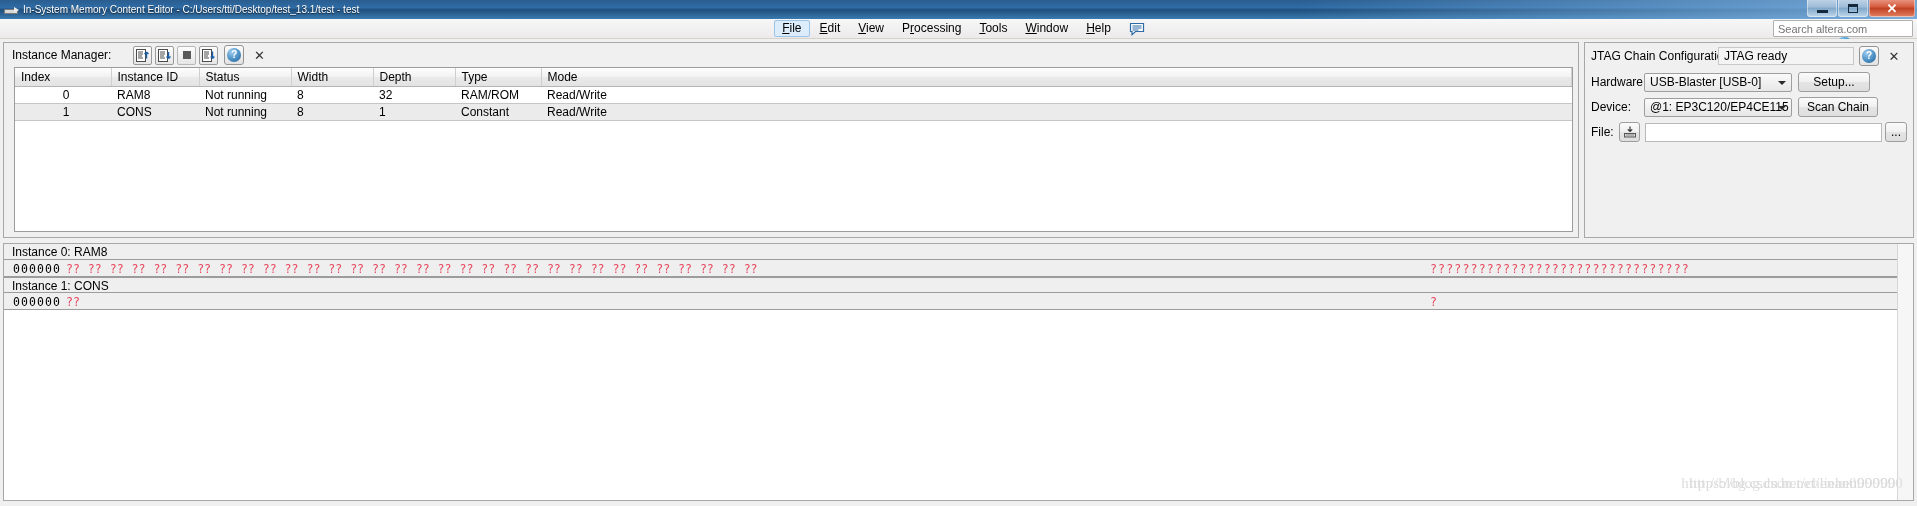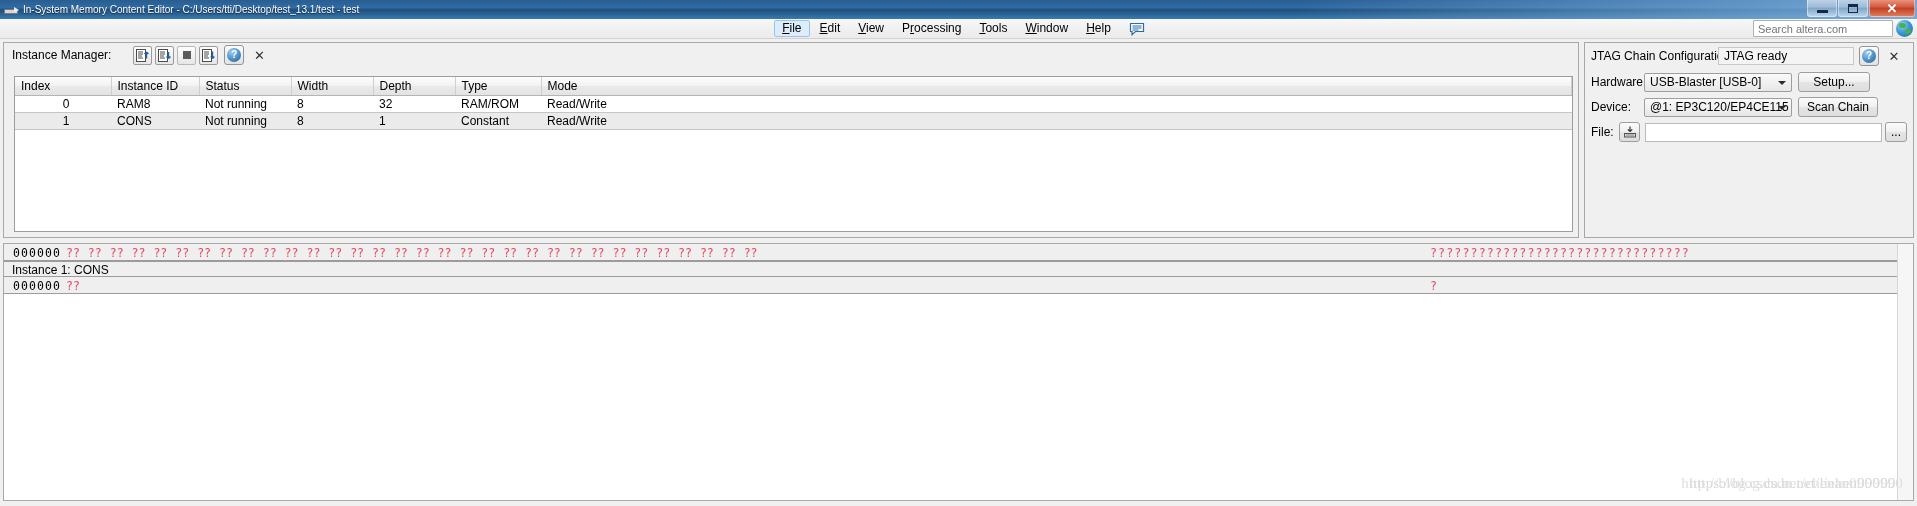--- a/index.html
+++ b/index.html
@@ -88,21 +88,21 @@
     border-radius: 2px;
     padding: 1px 7px;
   }
   .menu-item u { text-decoration: underline; }
   .menu-bubble {
     margin-left: 10px; width: 16px; height: 14px; position: relative;
   }
   .menu-bubble svg { display: block; }
   .search-wrap {
     position: absolute; right: 4px; top: 1px;
-    display: flex; align-items: center;
+    display: flex; align-items: center; flex-direction: column;
   }
   .search-box {
     width: 140px; height: 17px;
     border: 1px solid #b0b0b0; background: #fff;
     font-size: 11px; color: #555; padding: 1px 4px;
     font-family: "Liberation Sans", sans-serif;
     border-radius: 1px;
   }
   .globe-icon {
     width: 17px; height: 17px; margin-left: 3px;
@@ -173,21 +173,21 @@
   }
   .x-btn {
     width: 18px; height: 18px; margin-left: 6px; margin-right: 4px;
     color: #333; font-size: 13px;
     display:flex; align-items:center; justify-content:center;
   }
 
   
   .table-wrap {
     flex: 1 1 auto;
-    margin: 9px 5px 5px 10px;
+    margin: 0 5px 5px 10px;
     border: 1px solid #9c9c9c;
     background: #fff;
     overflow: hidden;
   }
   table.instances { width: 100%; border-collapse: collapse; table-layout: fixed; }
   table.instances th {
     background: linear-gradient(to bottom, #fdfdfd 0%, #f2f2f2 48%, #e9e9e9 52%, #e3e3e3 100%);
     border-right: 1px solid #cfcfcf;
     border-bottom: 1px solid #b5b5b5;
     font-weight: normal; font-size: 12px; text-align: left;
@@ -477,20 +477,21 @@
         </button>
         <input class="file-field" type="text" value="" style="">
         <button class="btn dots-btn">...</button>
       </div>
     </div>
   </div>
 
   <div class="mem-panel">
     <div class="mem-inner">
 
+      <div class="inst-header first">Instance 0: RAM8</div>
       <div class="mem-row">
         <span class="mem-addr">000000</span>
         <span class="mem-hex" id="hex0"><span>??</span><span>??</span><span>??</span><span>??</span><span>??</span><span>??</span><span>??</span><span>??</span><span>??</span><span>??</span><span>??</span><span>??</span><span>??</span><span>??</span><span>??</span><span>??</span><span>??</span><span>??</span><span>??</span><span>??</span><span>??</span><span>??</span><span>??</span><span>??</span><span>??</span><span>??</span><span>??</span><span>??</span><span>??</span><span>??</span><span>??</span><span>??</span></span>
         <span class="mem-ascii">????????????????????????????????</span>
       </div>
 
       <div class="inst-header">Instance 1: CONS</div>
       <div class="mem-row">
         <span class="mem-addr">000000</span>
         <span class="mem-hex" id="hex1"><span>??</span></span>

